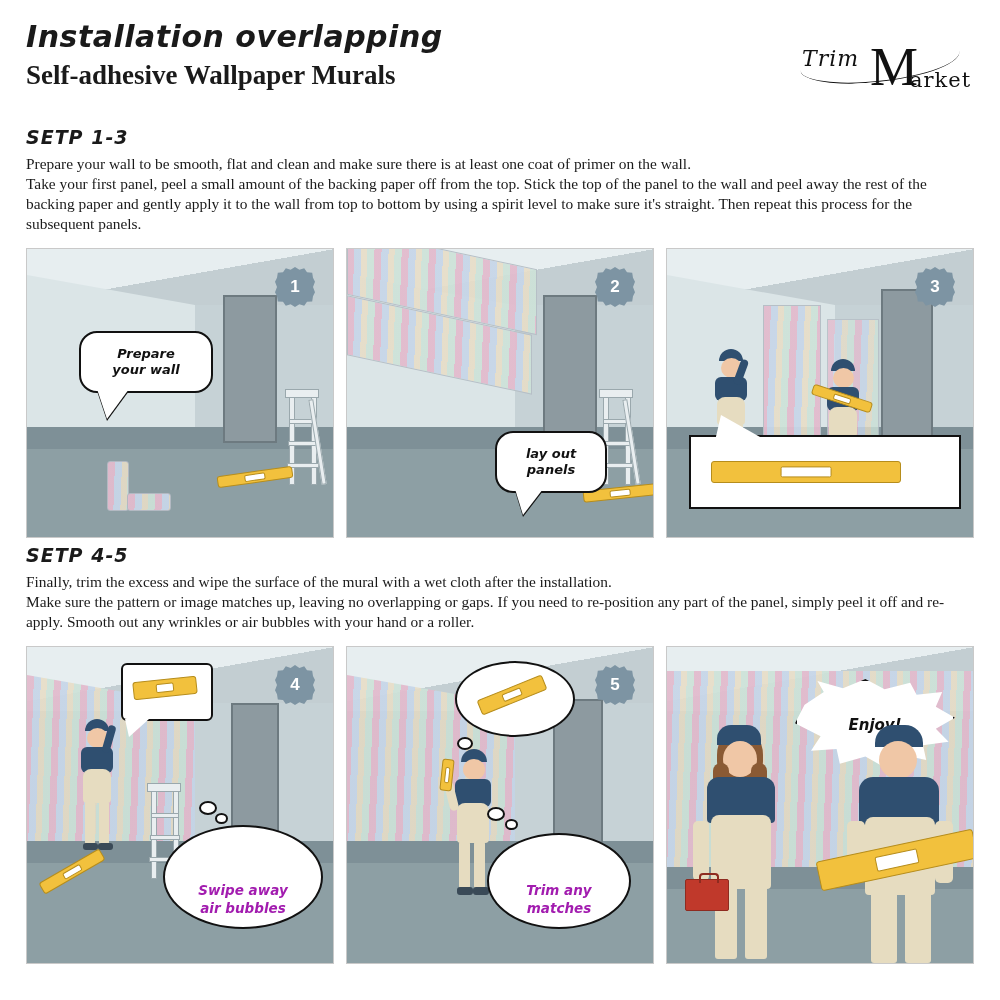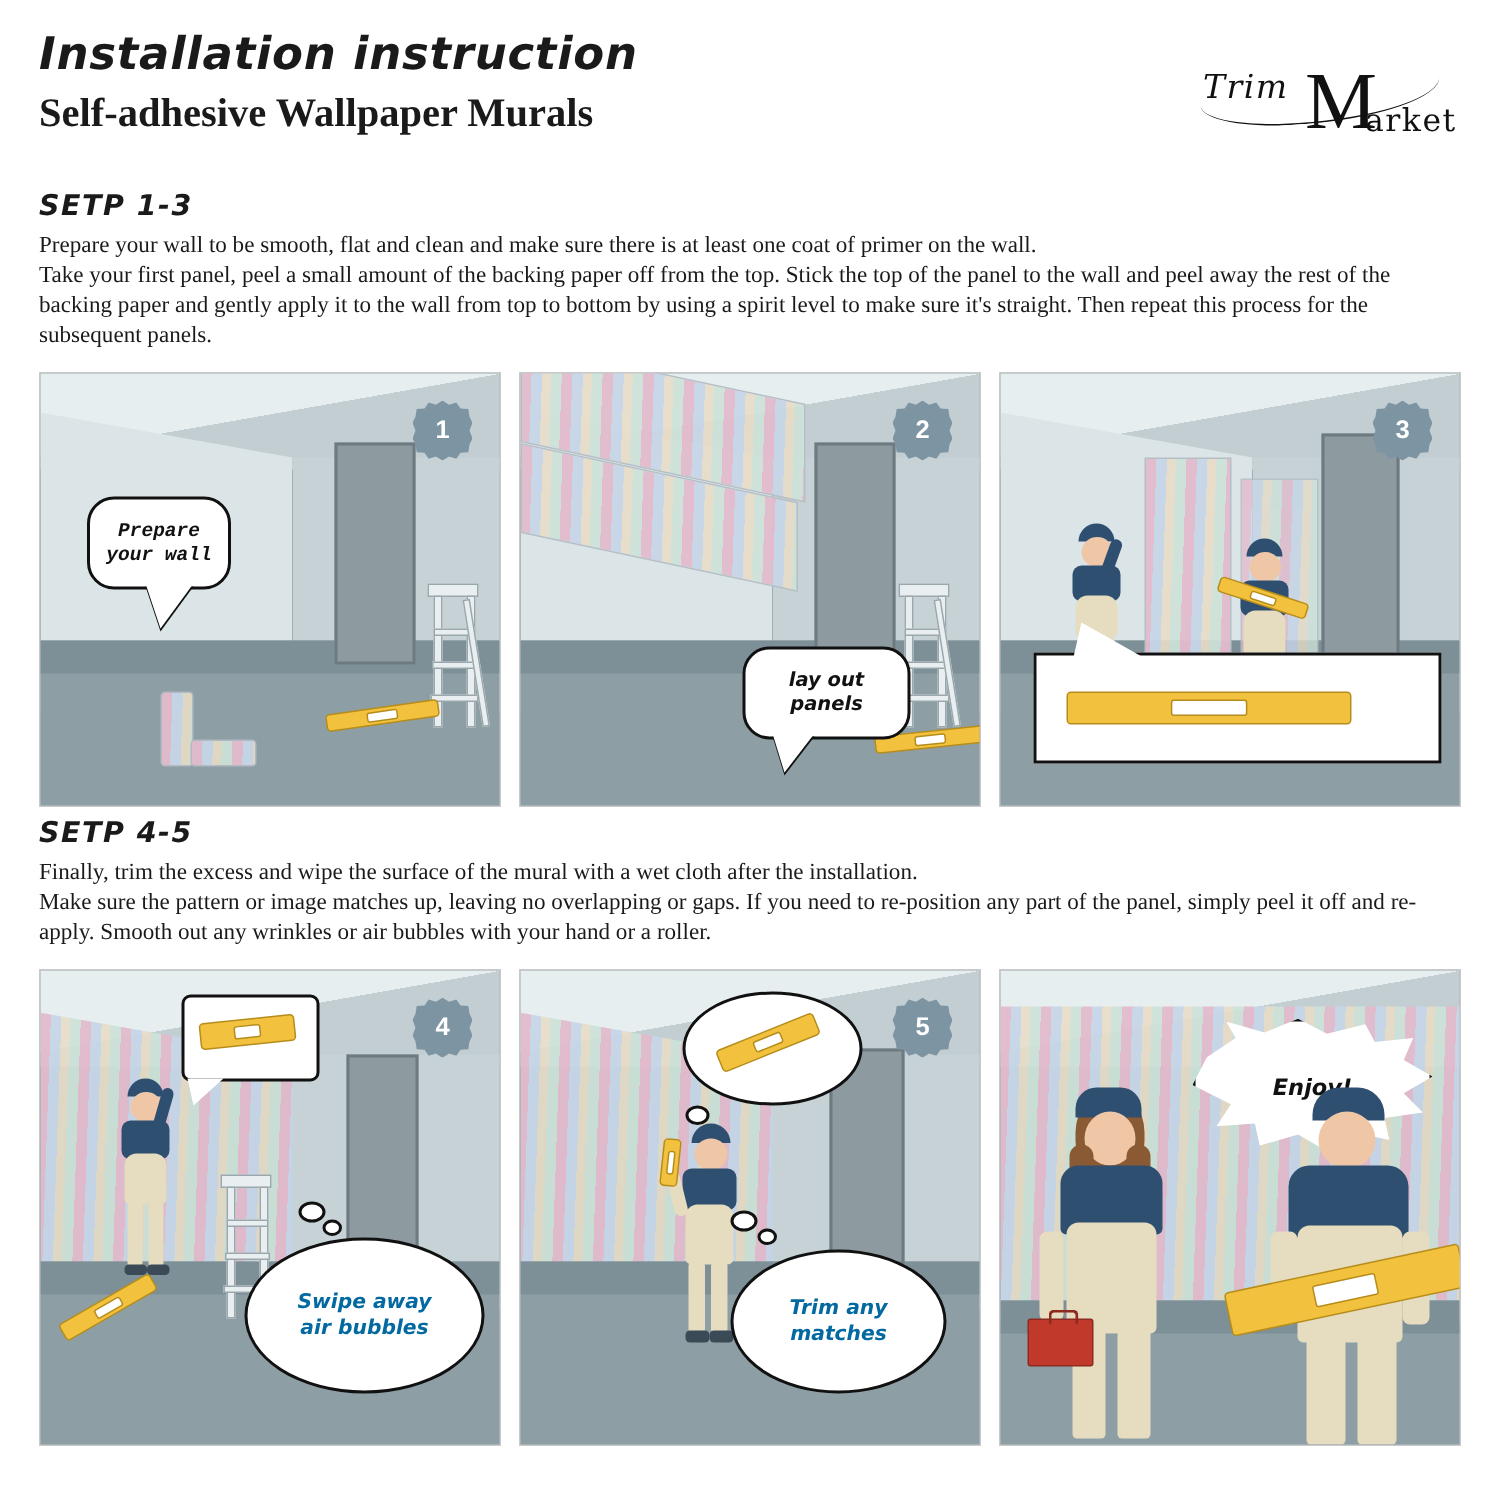--- a/index.html
+++ b/index.html
@@ -178,22 +178,22 @@
   .cloud {
     position:absolute;
     background:#fff;
     border:2px solid #111;
     border-radius:50%;
     font-family:"DejaVu Sans", sans-serif;
     font-style:italic;
     font-weight:bold;
     font-size:13.5px;
     text-align:center;
-    color:#0369a1;
-    display:flex;align-items:center;justify-content:center;
+    color:#a21caf;
+    display:flex;align-items:flex-end;justify-content:center;
     line-height:1.3;
     padding:10px;
   }
   .cloud-dot {
     position:absolute;
     background:#fff;
     border:2px solid #111;
     border-radius:50%;
   }
 
@@ -245,21 +245,21 @@
 
   .toolbox { position:absolute; background:#c0392b; border:1.5px solid #8e2b20; border-radius:2px; }
   .toolbox:before{content:"";position:absolute;left:30%;top:-7px;width:40%;height:8px;border:2px solid #8e2b20;border-bottom:none;border-radius:4px 4px 0 0;}
 </style>
 </head>
 <body>
 
 <div class="page">
 
   <div class="header">
-    <div class="title-main">Installation instruction</div>
+    <div class="title-main">Installation overlapping</div>
     <div class="title-sub">Self-adhesive  Wallpaper Murals</div>
 
     <div class="logo">
       <div class="logo-swoosh"></div>
       <div class="logo-decor">Trim</div>
       <div class="logo-m">M</div>
       <div class="logo-arket">arket</div>
     </div>
   </div>
 
@@ -288,21 +288,21 @@
         <div class="rail" style="left:3px;top:52px;width:30px;height:5px;"></div>
         <div class="rail" style="left:2px;top:74px;width:32px;height:5px;"></div>
         <div class="rail" style="left:30px;top:10px;width:5px;height:86px;transform:rotate(-9deg);"></div>
       </div>
 
       <div class="roll wp" style="left:80px;top:212px;width:22px;height:50px;border:1px solid #b3b9c2;"></div>
       <div class="roll wp" style="left:100px;top:244px;width:44px;height:18px;border:1px solid #b3b9c2;"></div>
 
       <div class="level" style="left:190px;top:222px;width:76px;height:12px;transform:rotate(-8deg);"></div>
 
-      <div class="bubble" style="left:31px;top:82px;width:96px;height:62px;font-family:Liberation Mono, monospace;">
+      <div class="bubble" style="left:52px;top:82px;width:134px;height:62px;">
         <span style="white-space:pre-line">Prepare
 your wall</span>
       </div>
       <div style="position:absolute;left:70px;top:140px;width:0;height:0;border-left:10px solid transparent;border-right:22px solid transparent;border-top:30px solid #fff;filter:drop-shadow(0 2px 0 #111);"></div>
     </div>
 
     <div class="panel">
       <div class="ceiling"></div>
       <div class="wall-left"></div>
       <div class="wall-right"></div>

